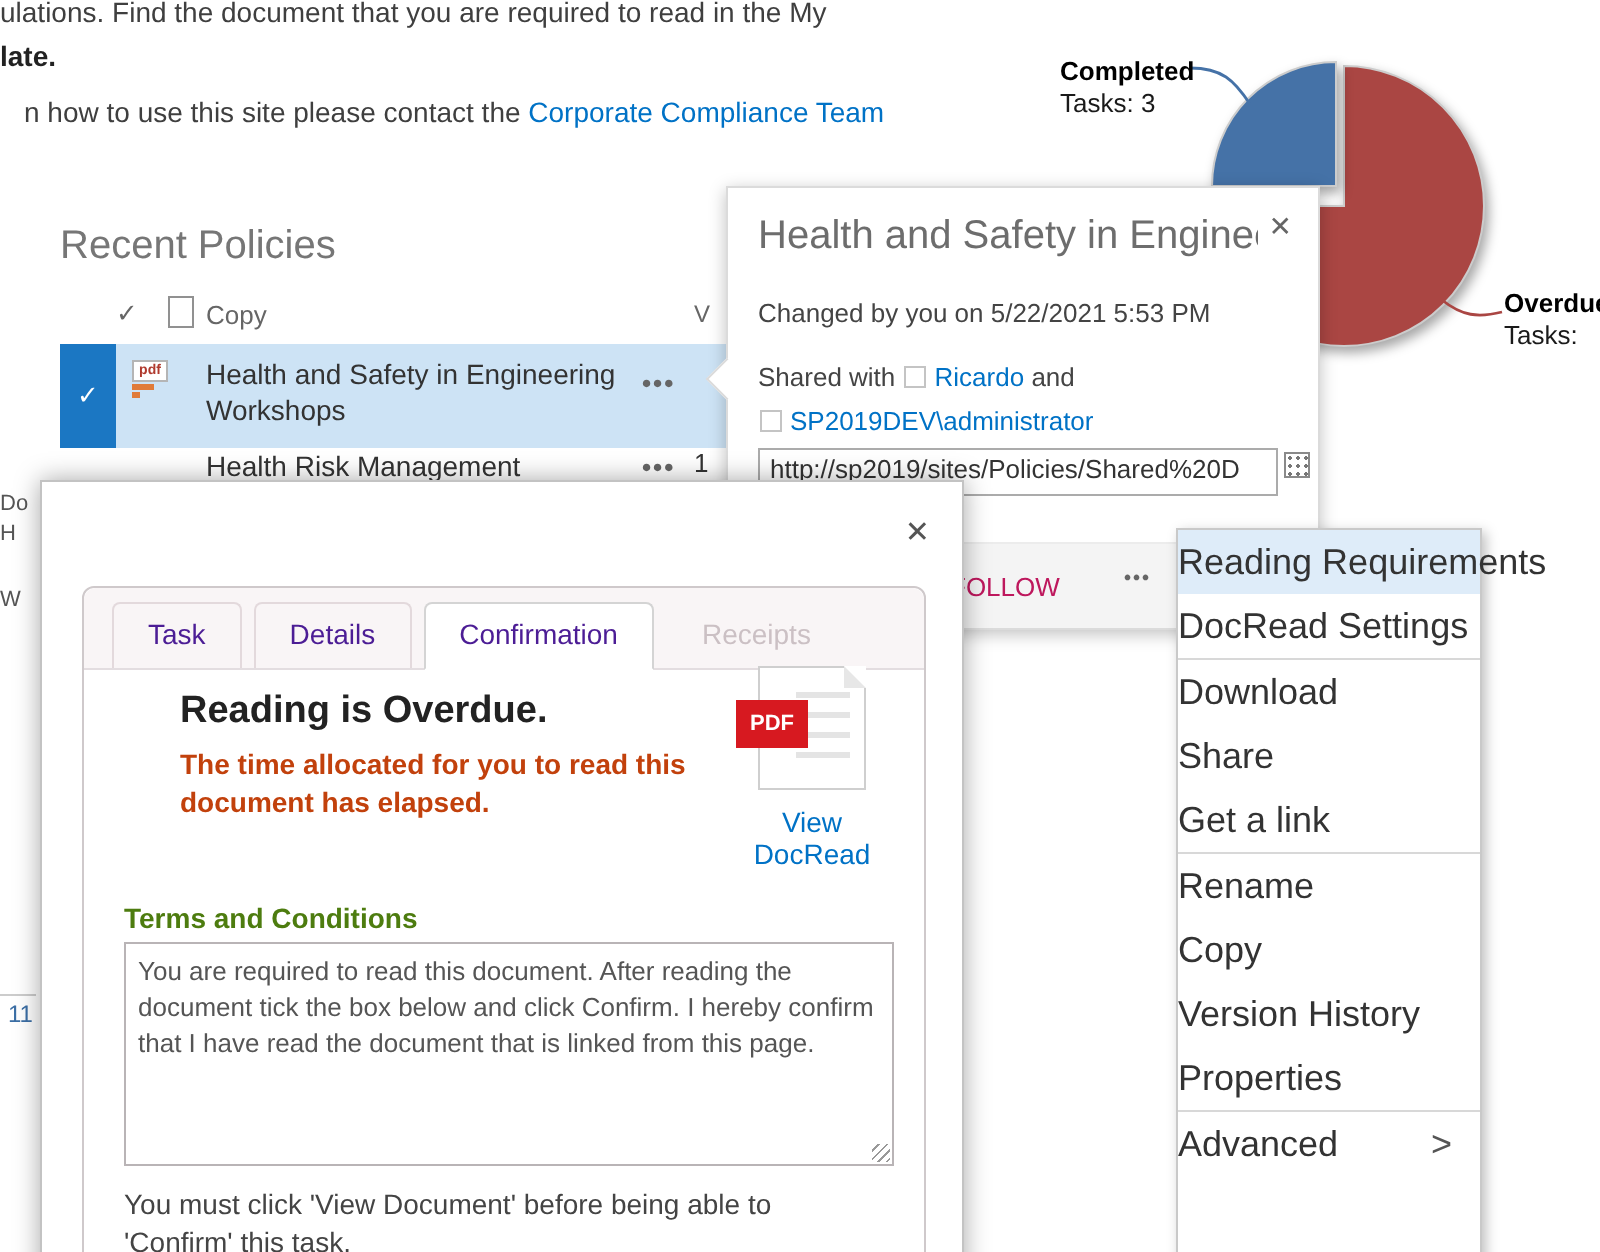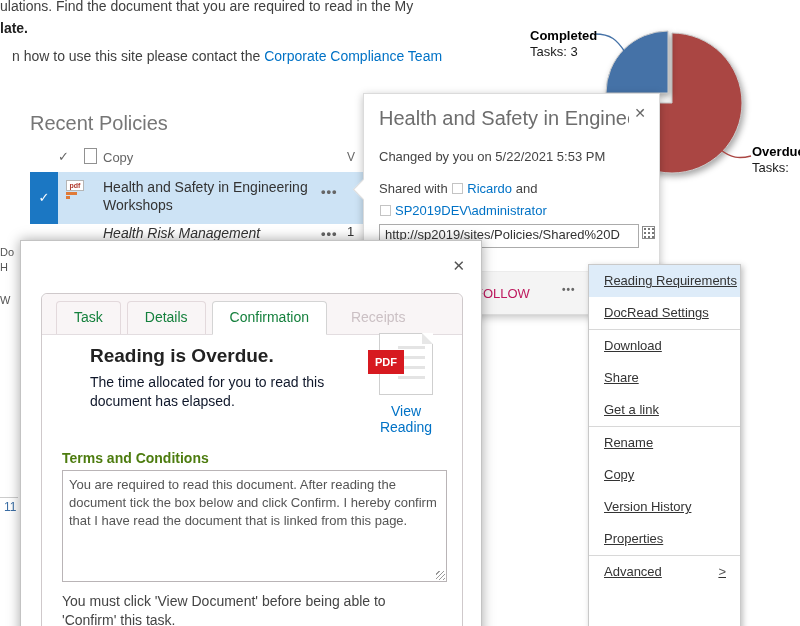--- a/index.html
+++ b/index.html
@@ -49,48 +49,48 @@
   .co-more{position:absolute;left:198px;top:12px;font-size:10px;font-weight:bold;color:#666;
            letter-spacing:1px;cursor:pointer;}
   
   .modal{position:absolute;left:20px;top:240px;width:460px;height:420px;background:#fff;
          border:1px solid #c3c3c3;box-shadow:0 0 12px rgba(0,0,0,.35);}
   .dlg-close{position:absolute;right:16px;top:16px;font-size:15px;color:#555;cursor:pointer;}
   .panel{position:absolute;left:20px;top:52px;width:420px;height:380px;border:1px solid #cfc9cb;
          border-radius:6px;background:#fff;}
   .tabstrip{background:#f9f5f6;border-bottom:1px solid #e3dde0;border-radius:6px 6px 0 0;
             padding:7px 0 0 14px;height:33px;display:flex;}
-  .tab{font-size:14px;color:#15803d;padding:7px 17px;border:1px solid #e3d9dc;border-bottom:none;
+  .tab{font-size:14px;color:#4c1d95;padding:7px 17px;border:1px solid #e3d9dc;border-bottom:none;
        border-radius:4px 4px 0 0;margin-right:6px;background:#f9f5f6;cursor:pointer;}
   .tab.active{background:#fff;border-color:#d4d4d4;position:relative;z-index:2;margin-bottom:-1px;
               border-bottom:1px solid #fff;}
   .tab.disabled{color:#cbc0c4;border-color:transparent;cursor:default;}
   .dlg-content{padding:10px 20px 0 20px;}
   .dlg-h1{font-size:19px;font-weight:bold;color:#222;margin:0 0 6px 0;}
-  .dlg-p{font-size:14px;color:#0f172a;line-height:19px;width:280px;margin:0;}
+  .dlg-p{font-size:14px;color:#c2410c;line-height:19px;width:280px;margin:0;font-weight:bold;}
   .dlg-row{display:flex;margin-left:28px;}
   .pdfbig{width:125px;text-align:center;margin-top:-12px;}
   .pdfpage{position:relative;width:52px;height:60px;border:1px solid #cfcfcf;background:#fff;margin:0 auto;}
   .pdfpage .fold{position:absolute;right:-1px;top:-1px;width:0;height:0;
                  border-left:11px solid #e7e7e7;border-top:11px solid #fff;}
   .pdfpage .ln{position:absolute;left:18px;right:7px;height:3px;background:#e4e4e4;}
   .pdfbadge{position:absolute;left:-12px;top:16px;width:36px;height:24px;background:#d71920;color:#fff;
             font-size:11px;font-weight:bold;line-height:24px;text-align:center;}
   .viewdoc{display:inline-block;margin-top:8px;font-size:14px;color:#0072c6;cursor:pointer;}
   .terms-label{font-size:14px;font-weight:bold;color:#4d7c0f;margin:14px 0 4px 0;}
   .termsbox{position:relative;width:371px;height:100px;border:1px solid #b9b4b6;padding:5px 6px;
             font-size:13px;color:#555;line-height:18px;overflow:hidden;}
   .resize-grip{position:absolute;right:1px;bottom:1px;width:9px;height:9px;
       background:repeating-linear-gradient(135deg,transparent 0 2px,#999 2px 3px);cursor:nwse-resize;}
   .dlg-note{font-size:14px;color:#444;line-height:19px;width:340px;margin:10px 0 0 0;}
   
   .cmenu{position:absolute;left:588px;top:264px;width:151px;height:380px;background:#fff;
          border:1px solid #c9c9c9;box-shadow:2px 2px 6px rgba(0,0,0,.25);}
-  .cm-item{height:32px;line-height:32px;padding-left:15px;font-size:13px;color:#333;cursor:pointer;
-           white-space:nowrap;text-decoration:underline;}
+  .cm-item{height:32px;line-height:32px;font-size:18px;color:#333;cursor:pointer;
+           white-space:nowrap;}
   .cm-item.hl{background:#DEECF9;}
   .cm-div{border-top:1px solid #d8d8d8;}
   .cm-adv{display:flex;justify-content:space-between;padding-right:14px;}
   .cm-arrow{color:#555;}
 </style>
 </head>
 <body>
 
 <div class="stage">
 
@@ -136,21 +136,21 @@
       <span class="b2"></span>
   </div>
   <div class="abs rowname" style="left:103px;top:178px;width:212px;">Health and Safety in Engineering Workshops</div>
   <div class="abs ellip" style="left:321px;top:184px;">•••</div>
 
   <div class="abs pdficon" style="left:66px;top:225px;">
     <span class="px">pdf</span>
       <span class="b1"></span>
       <span class="b2"></span>
   </div>
-  <div class="abs rowname" style="left:103px;top:224px;width:230px;font-style:italic;">Health Risk Management</div>
+  <div class="abs rowname" style="left:103px;top:224px;width:230px;">Health Risk Management</div>
   <div class="abs ellip" style="left:321px;top:226px;">•••</div>
   <div class="frag" style="left:347px;top:224px;width:14px;font-size:13px;color:#333;">1</div>
 
   <div class="callout">
     <div class="beak"></div>
     <div class="co-title">Health and Safety in Enginee…</div>
     <div class="co-close">✕</div>
     <div class="co-meta">Changed by you on 5/22/2021 5:53 PM</div>
     <div class="co-shared">
       <span>Shared with</span>
@@ -183,21 +183,21 @@
           </div>
           <div class="pdfbig">
             <div class="pdfpage">
               <span class="fold"></span>
               <span class="ln" style="top:12px;"></span>
                 <span class="ln" style="top:22px;"></span>
               <span class="ln" style="top:32px;"></span>
                 <span class="ln" style="top:42px;"></span>
               <span class="pdfbadge">PDF</span>
             </div>
-            <a class="viewdoc">View Reading</a>
+            <a class="viewdoc">View DocRead</a>
           </div>
         </div>
         <div class="terms-label">Terms and Conditions</div>
         <div class="termsbox">
           <span>You are required to read this document. After reading the document tick the box below and click Confirm. I hereby confirm that I have read the document that is linked from this page.</span>
           <span class="resize-grip"></span>
         </div>
         <p class="dlg-note">You must click 'View Document' before being able to 'Confirm' this task.</p>
       </div>
 

